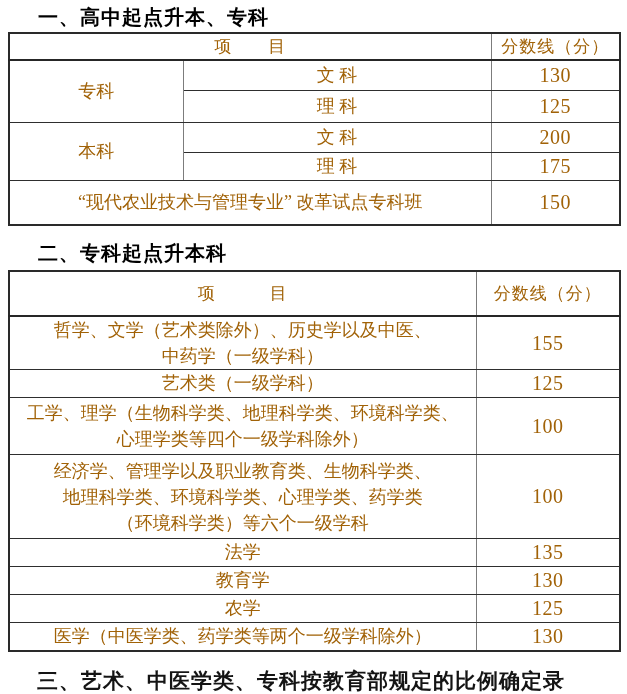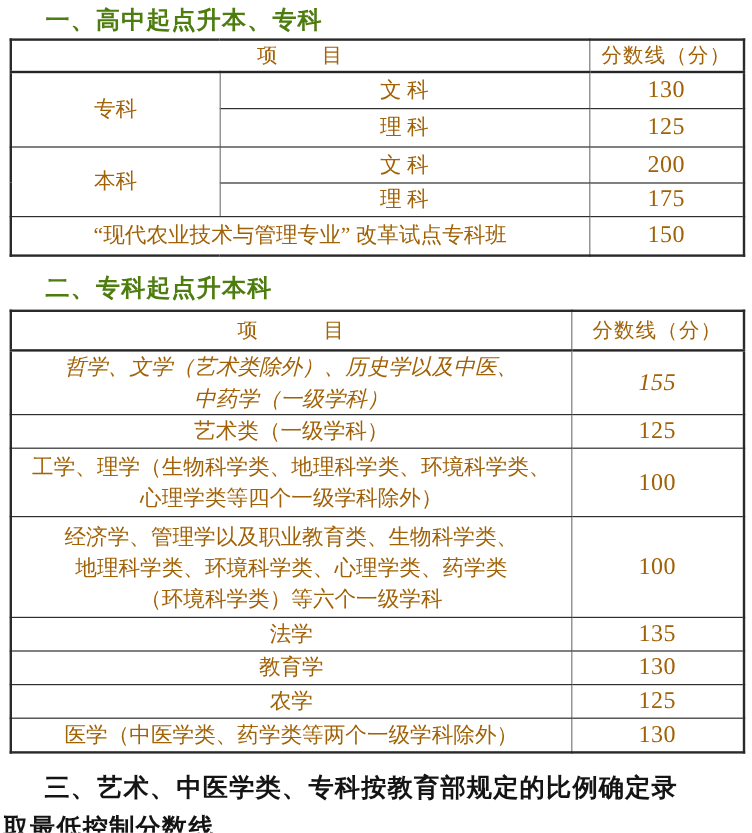--- a/index.html
+++ b/index.html
@@ -11,21 +11,21 @@
     overflow:hidden;
   }
   .page { width:627px; height:694px; padding-top:6px; box-sizing:border-box; }
 
   .heading {
     font-family:"Liberation Sans", sans-serif;
     font-weight:700;
     font-size:20px;
     line-height:22px;
     margin-left:38px;
-    color:#4d7c0f;
+    color:#000000;
     letter-spacing:1px;
   }
   .h1 { margin-bottom:4px; }
   .h2 { margin-top:16px; margin-bottom:6px; }
 
   table {
     border-collapse:collapse;
     table-layout:fixed;
     margin-left:8px;
     width:611px;
@@ -50,24 +50,24 @@
   .t1 .c1 { width:174px; }
   .t1 .c2 { width:308px; }
   .t1 .c3 { width:129px; }
   
   .t2 .c1 { width:467px; }
   .t2 .c2 { width:144px; }
 
   
   .rh27 { height:27px; }
   .rh28 { height:28px; }
-  .rh29 { height:33px; }
+  .rh29 { height:45px; }
   .rh30 { height:30px; }
   .rh32 { height:32px; }
-  .rh53 { height:53px;font-style:italic; }
+  .rh53 { height:53px; }
   .rh57 { height:57px; }
   .rh84 { height:84px; }
 
   .cellline { line-height:26px; }
   .t2 td { line-height:27px; }
 
   .para {
     font-family:"Liberation Sans", sans-serif;
     font-weight:700;
     font-size:21px;

